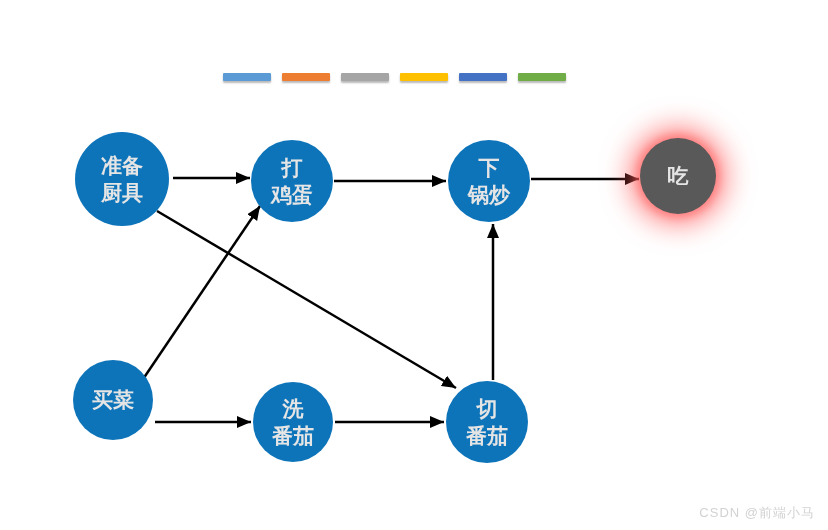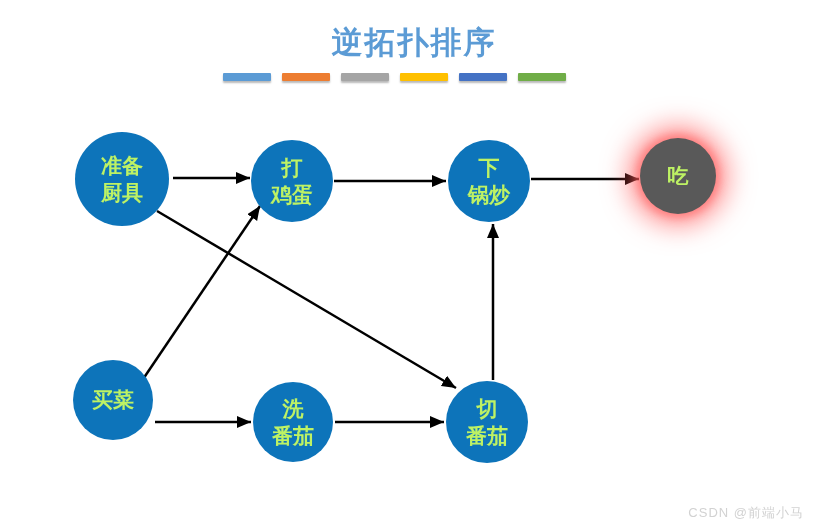--- a/index.html
+++ b/index.html
@@ -51,42 +51,41 @@
     stroke-width: 2.5;
   }
 
   .node {
     position: absolute;
     border-radius: 50%;
     display: flex;
     flex-direction: column;
     align-items: center;
     justify-content: center;
-    color: #bef264;
+    color: #e5e5e5;
     font-weight: bold;
     font-size: 21px;
     line-height: 1.3;
     text-align: center;
   }
 
   .watermark {
     position: absolute;
-    right: 24px;
+    right: 13px;
     bottom: 8px;
     color: #d2d2d2;
     font-size: 13px;
     letter-spacing: 1px;
   }
 </style>
 </head>
 <body>
 
 <div class="canvas">
 
-  <div class="page-title" style="color: rgb(91, 155, 213);">逆拓扑排序</div>
 
   <div class="accent-bar-row">
       <div class="bar" style="background: rgb(91, 155, 213);"></div>
       <div class="bar" style="background: rgb(237, 125, 49);"></div>
       <div class="bar" style="background: rgb(165, 165, 165);"></div>
       <div class="bar" style="background: rgb(255, 192, 0);"></div>
       <div class="bar" style="background: rgb(68, 114, 196);"></div>
       <div class="bar" style="background: rgb(112, 173, 71);"></div>
     </div>
 

